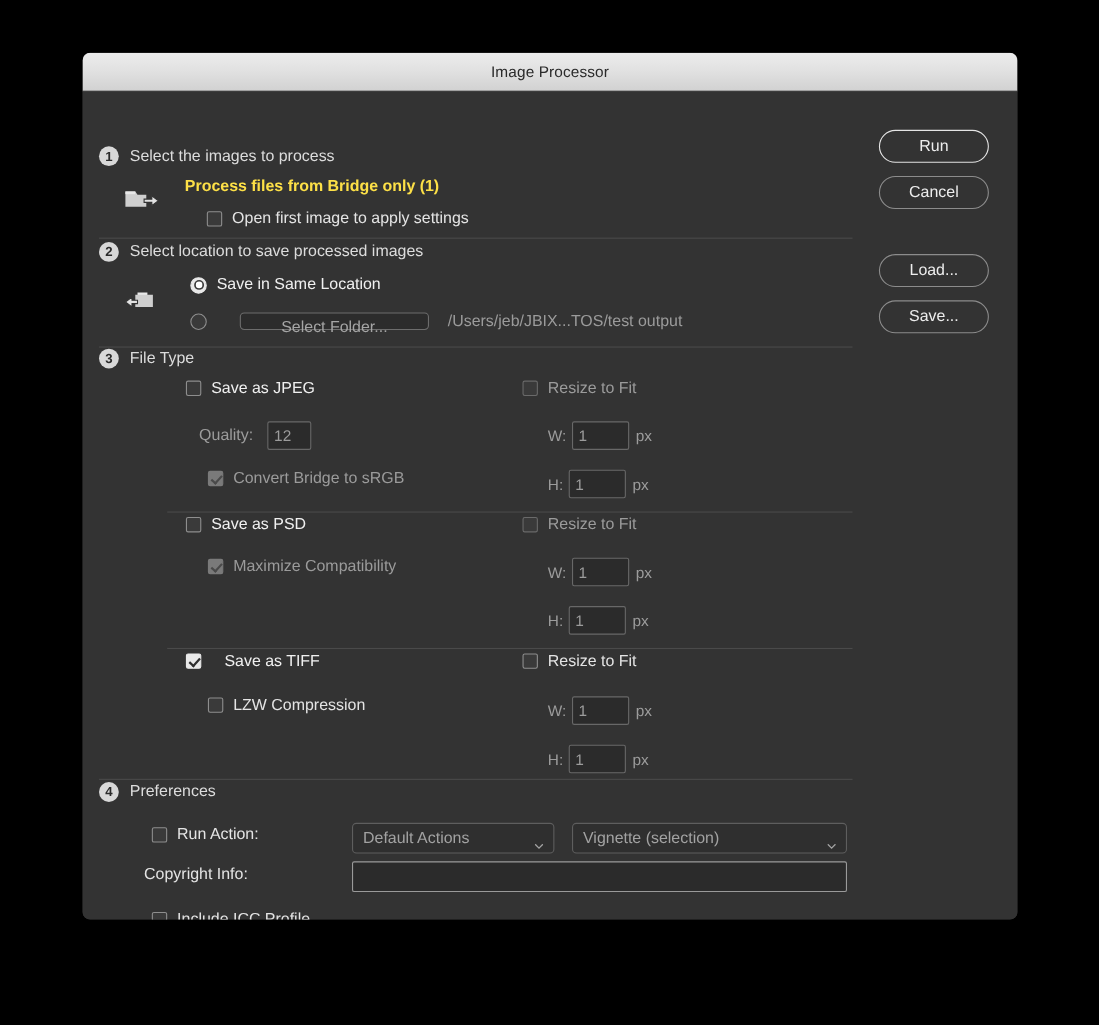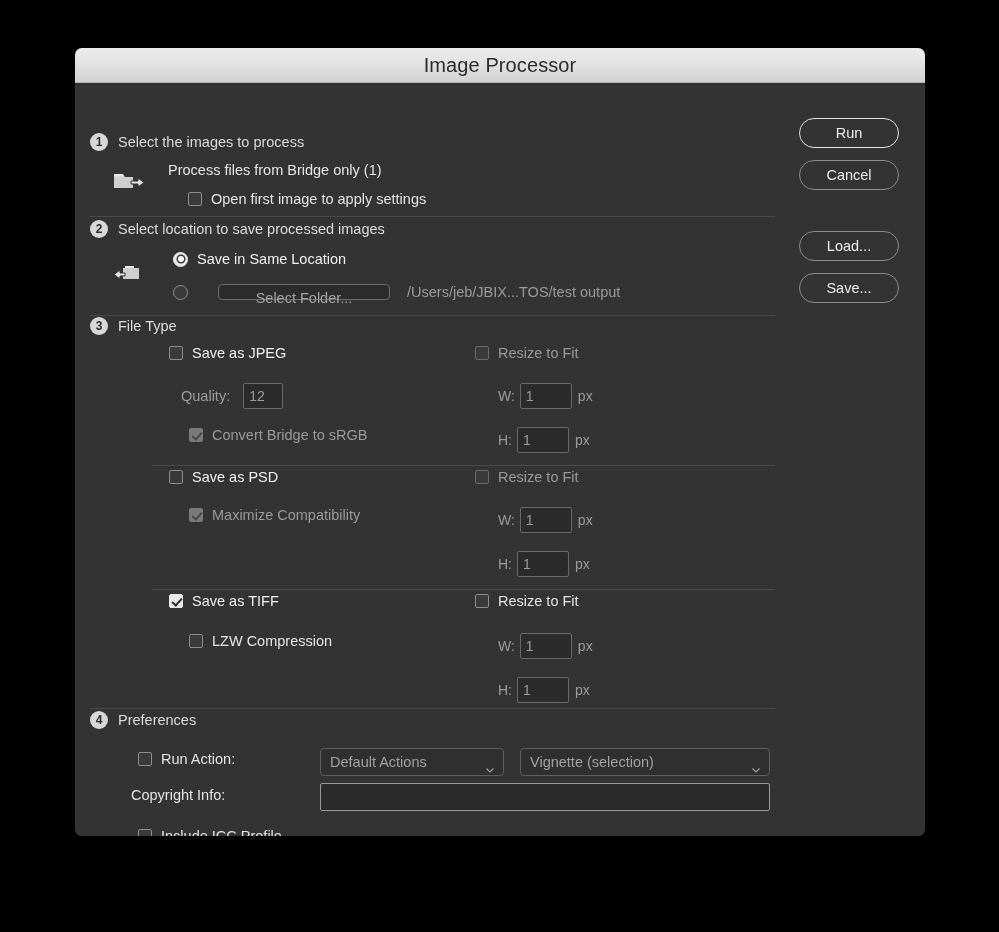--- a/index.html
+++ b/index.html
@@ -28,21 +28,21 @@
 
   .titlebar {
     height: 34px;
     background: linear-gradient(180deg, #ececec 0%, #e2e2e2 45%, #d2d2d2 100%);
     border-bottom: 1px solid #b4b4b4;
     display: flex;
     align-items: center;
     justify-content: center;
   }
   .titlebar-text {
-    font-size: 20px;
+    font-size: 14px;
     color: #2b2b2b;
     letter-spacing: 0.1px;
   }
 
   .body {
     position: relative;
     height: 753px;
     background: #333333;
   }
 
@@ -279,21 +279,21 @@
       </div>
 
       <span class="glyph" style="left:22px; top:86px;">
         <svg width="34" height="26" viewBox="0 0 34 26">
           <path d="M2 5 h9 l2 3 h8 v11 h-19 z" fill="#cfcfcf"></path>
           <rect x="2" y="5" width="9" height="2.5" fill="#e8e8e8"></rect>
           <path d="M19 12 h7 v-3 l6 4.5 l-6 4.5 v-3 h-7 z" fill="#e2e2e2" stroke="#333" stroke-width="1"></path>
         </svg>
       </span>
 
-      <span class="abs" style="left:78px; top:79px; font-size:14.5px; color:#e5e5e5;">Process files from Bridge only (1)</span>
+      <span class="abs" style="left:78px; top:79px; font-size:14.5px; color:#fde047;font-weight:bold;">Process files from Bridge only (1)</span>
 
       <div class="abs row" style="left:98px; top:108px;">
         <span class="cb"></span>
         <span class="lbl">Open first image to apply settings</span>
       </div>
 
       <div class="sep abs" style="left:0px; top:133px;"></div>
 
       <div class="abs row" style="left:0px; top:137px;">
         <span class="badge">2</span>
@@ -377,21 +377,21 @@
       </div>
 
       <div class="abs row" style="left:408px; top:468px;">
         <span class="dimlabel">H:</span>
         <span class="field" style="width:52px;">1</span>
         <span class="unit">px</span>
       </div>
 
       <div class="sep abs" style="left:62px; top:506px; width:623px;"></div>
 
-      <div class="abs row" style="left:79px; top:510px;">
+      <div class="abs row" style="left:79px; top:510px;gap:12px;">
         <span class="cb checked"></span>
         <span class="lbl strong">Save as TIFF</span>
       </div>
       <div class="abs row" style="left:385px; top:510px;">
         <span class="cb"></span>
         <span class="lbl">Resize to Fit</span>
       </div>
 
       <div class="abs row" style="left:99px; top:550px;">
         <span class="cb"></span>

